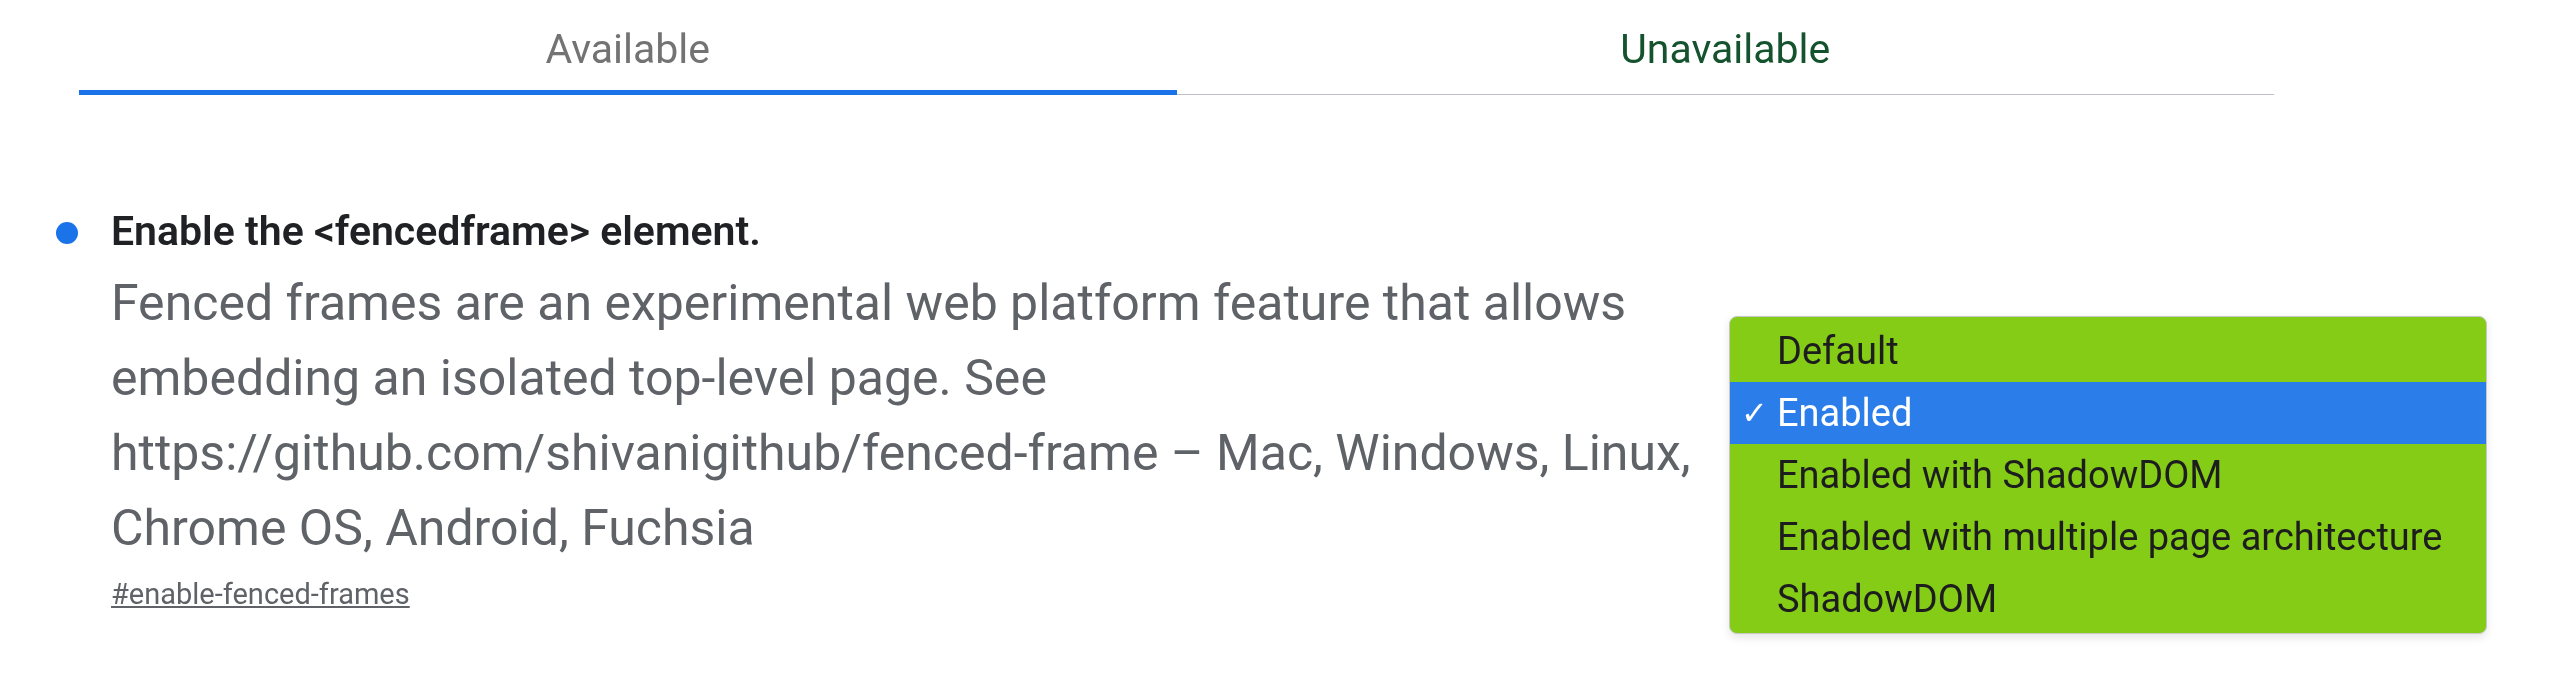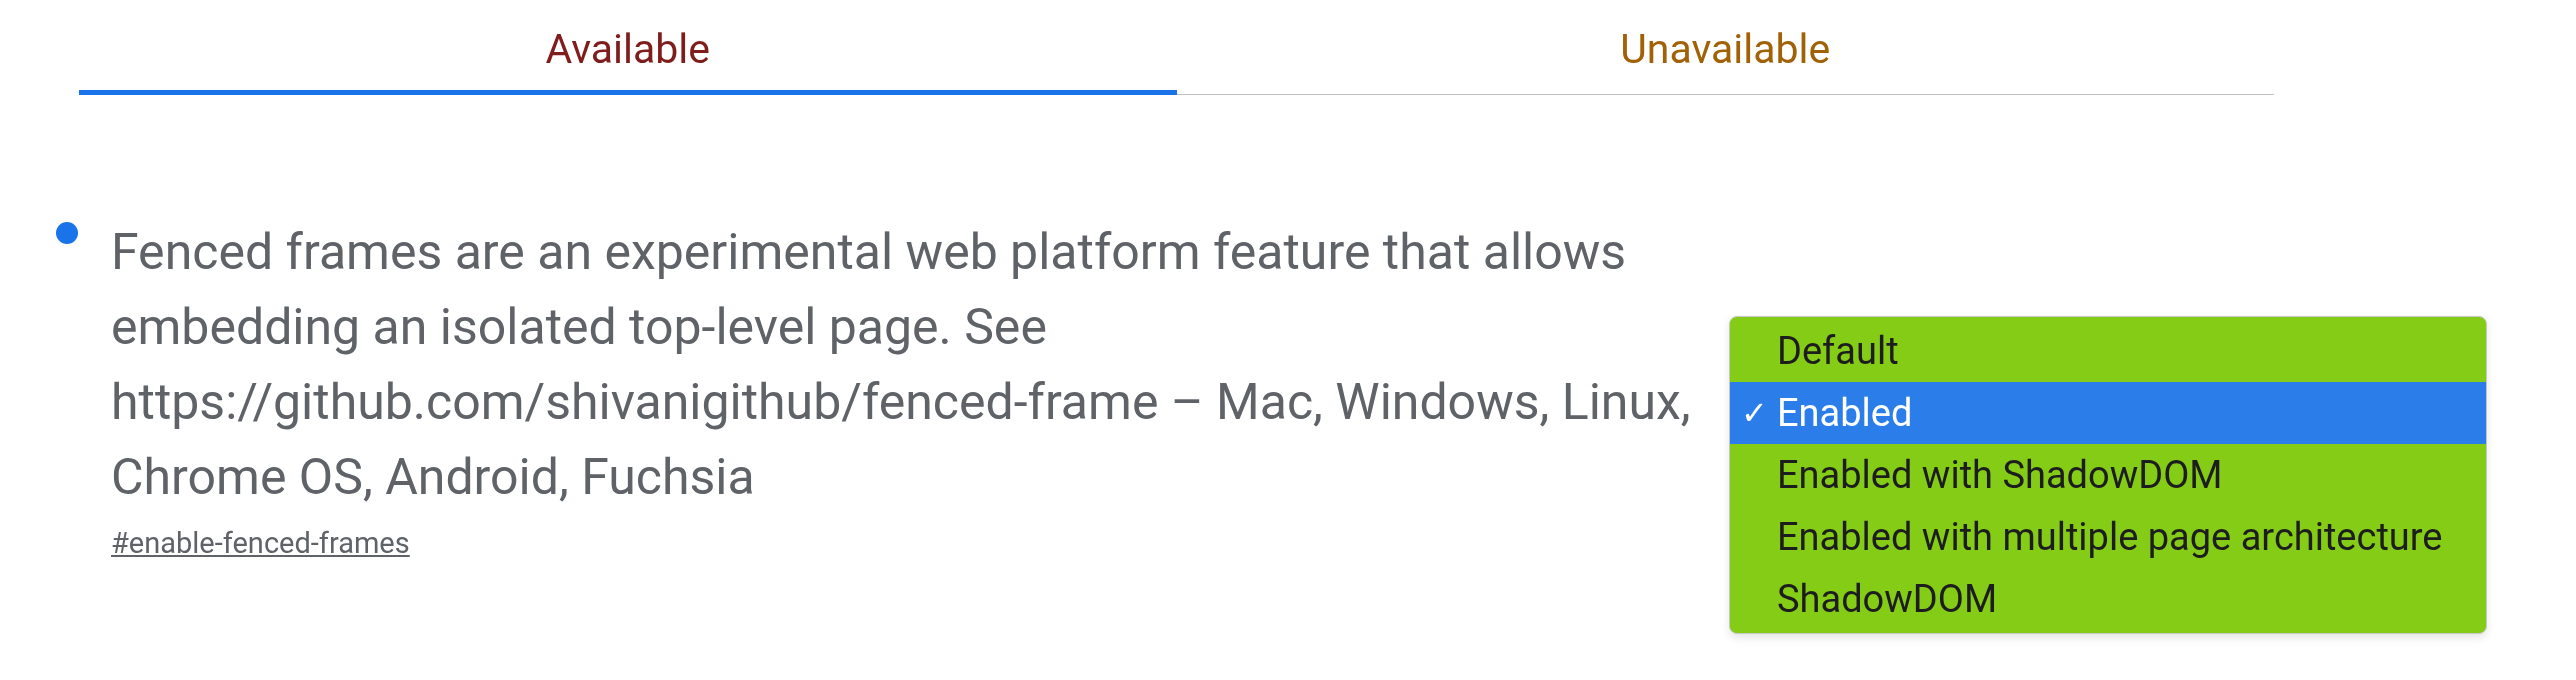--- a/index.html
+++ b/index.html
@@ -19,26 +19,26 @@
     width: 2195px;
     margin: 0 auto 0 47px;
     border-bottom: 1.6px solid #bdc1c6;
   }
   .tab {
     flex: 1;
     text-align: center;
     font-size: 41px;
     font-weight: 400;
     padding: 25px 0 20.5px 0;
-    color: #a16207;
+    color: #14532d;
     cursor: pointer;
     position: relative;
   }
   .tab.active {
-    color: #7f1d1d;
+    color: #737373;
   }
   .tab.active::after {
     content: "";
     position: absolute;
     left: 0; right: 0; bottom: -1.6px;
     height: 4.7px;
     background: #1a73e8;
   }
   
   .flag-row {
@@ -142,20 +142,21 @@
     <div class="tab active">Available</div>
     <div class="tab">Unavailable</div>
   </div>
 
   <div class="flag-row">
     <div class="flag-left">
       <div class="dot-col">
         <span class="status-dot" style="background: rgb(26, 115, 232);"></span>
       </div>
       <div class="text-col">
+        <div class="flag-title">Enable the &lt;fencedframe&gt; element.</div>
         <div class="flag-desc">Fenced frames are an experimental web platform feature that allows embedding an isolated top-level page. See https://github.com/shivanigithub/fenced-frame – Mac, Windows, Linux, Chrome OS, Android, Fuchsia</div>
         <a class="flag-hash">#enable-fenced-frames</a>
       </div>
     </div>
   </div>
 
   <div class="dropdown-wrap">
     <div class="dropdown" id="dropdown-list">
         <div class="dropdown-item">
           <span>Default</span>

